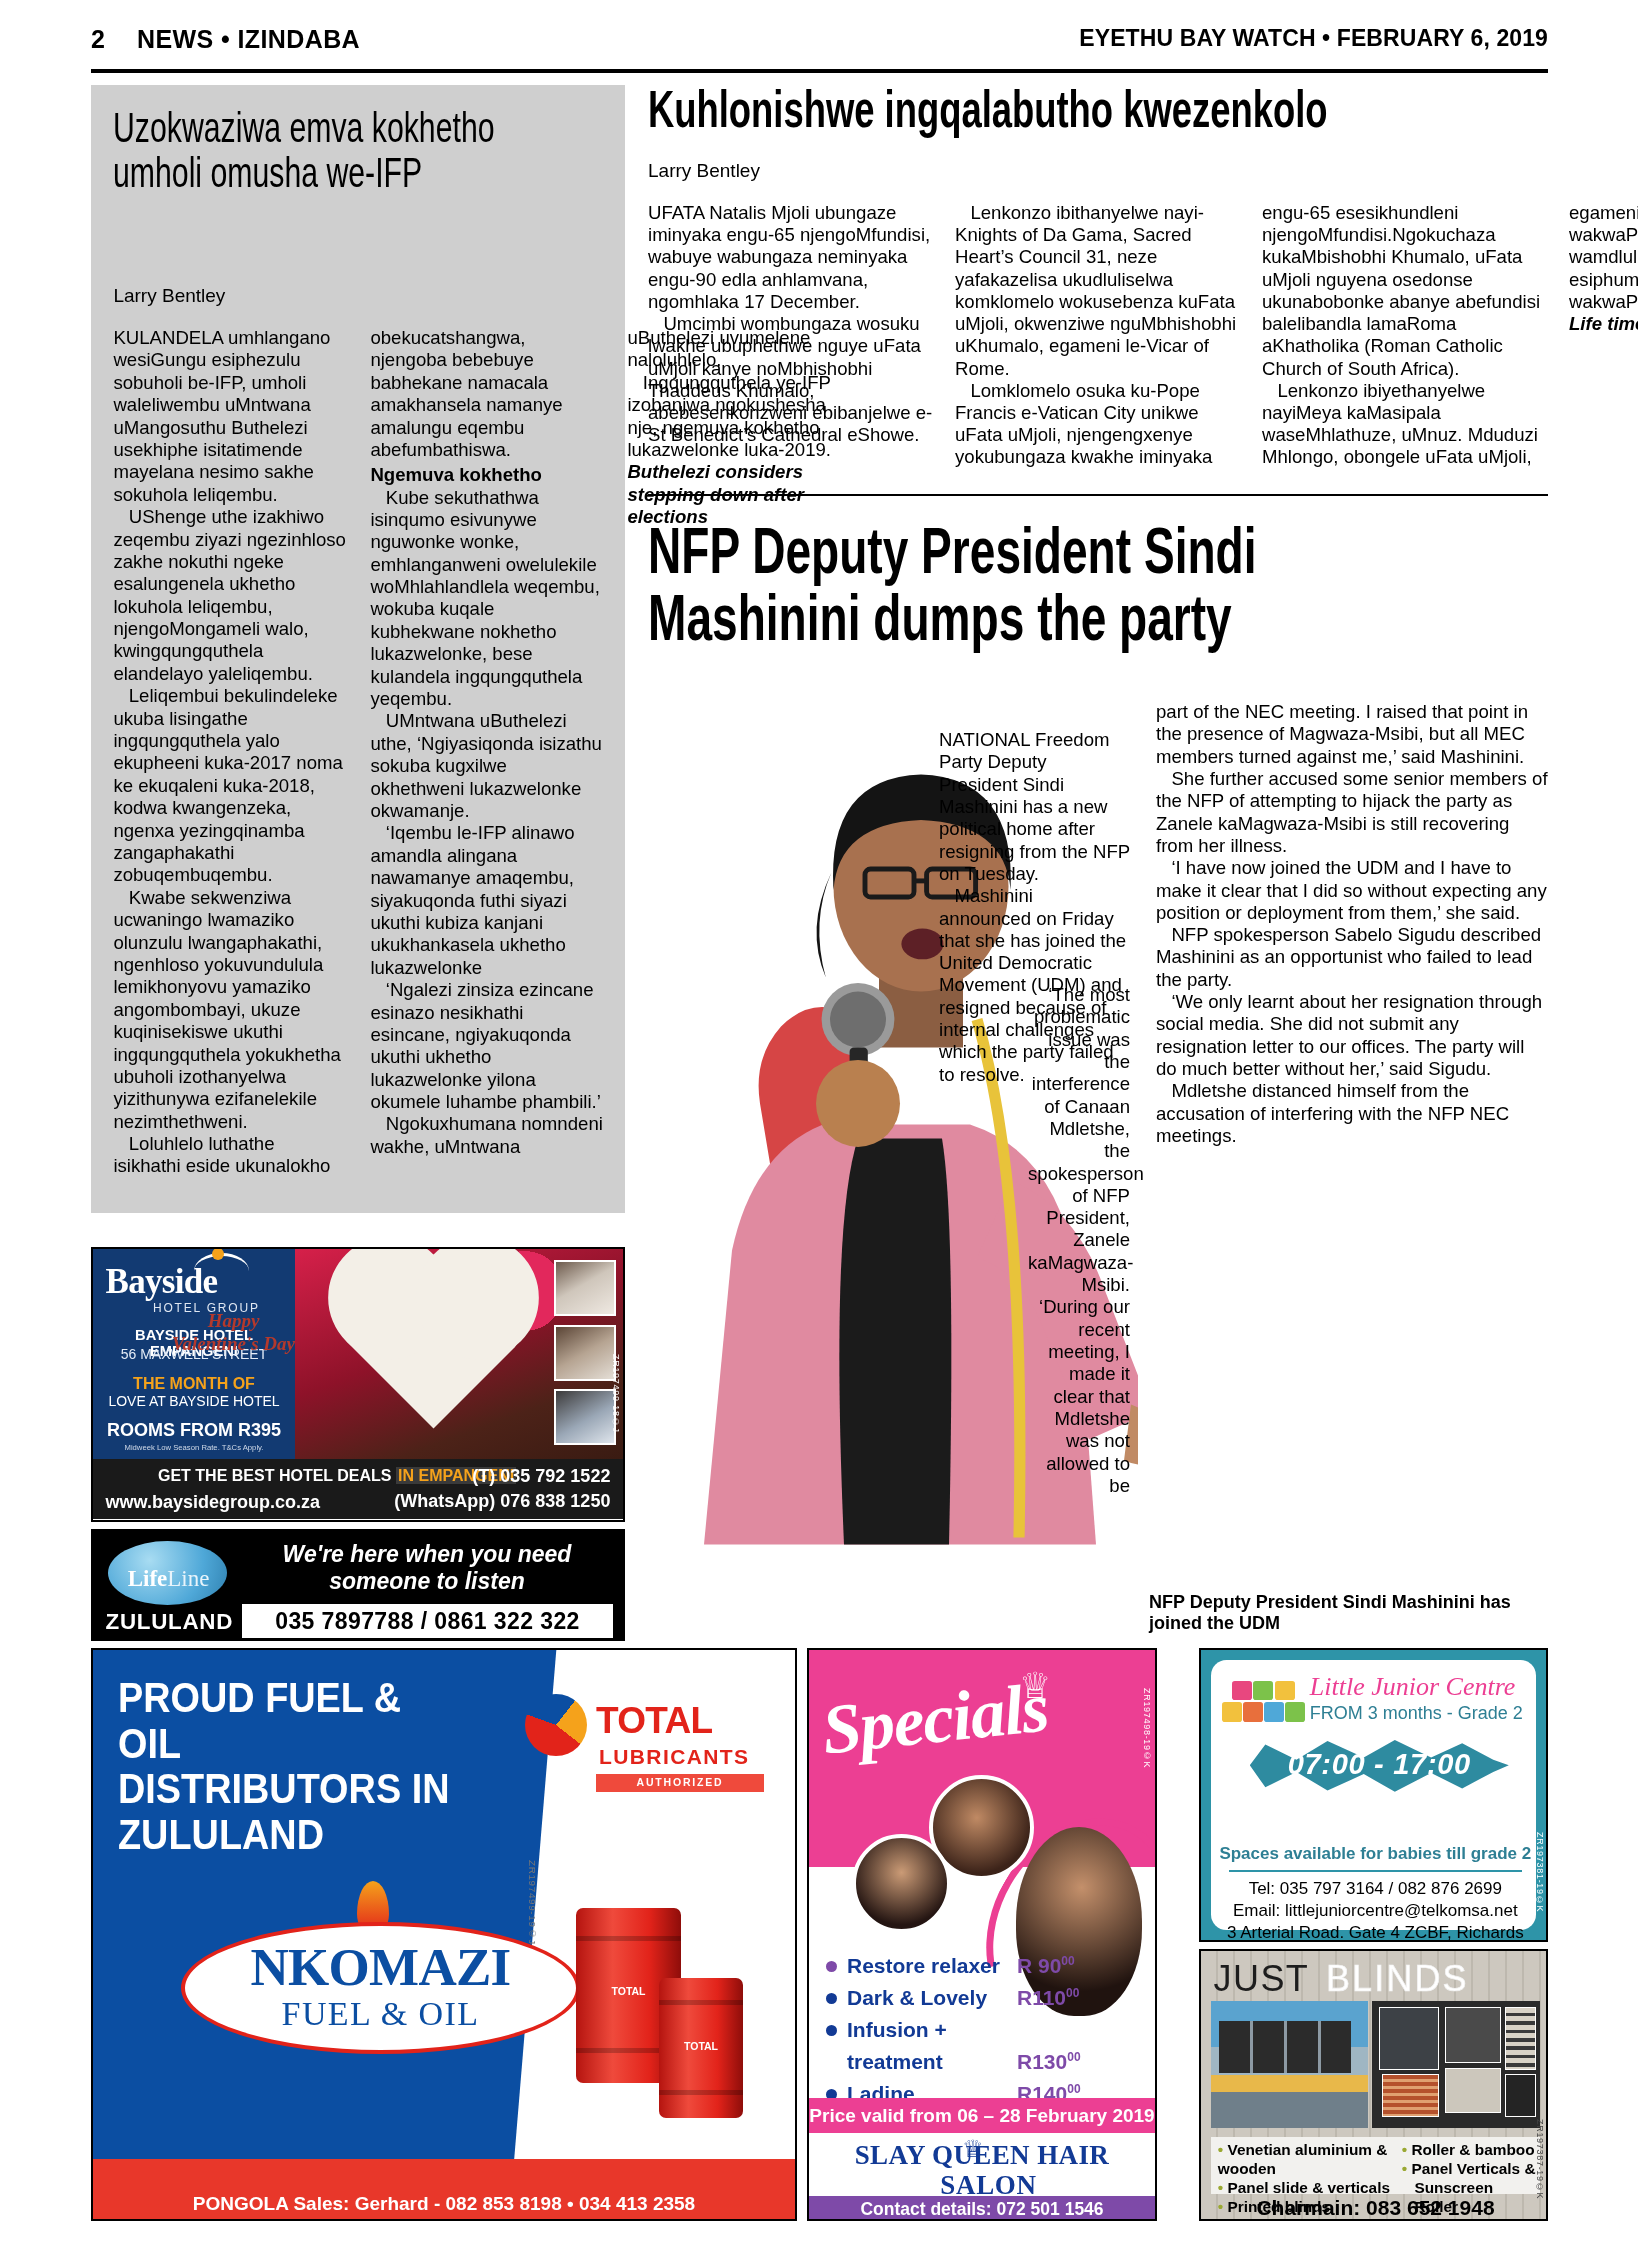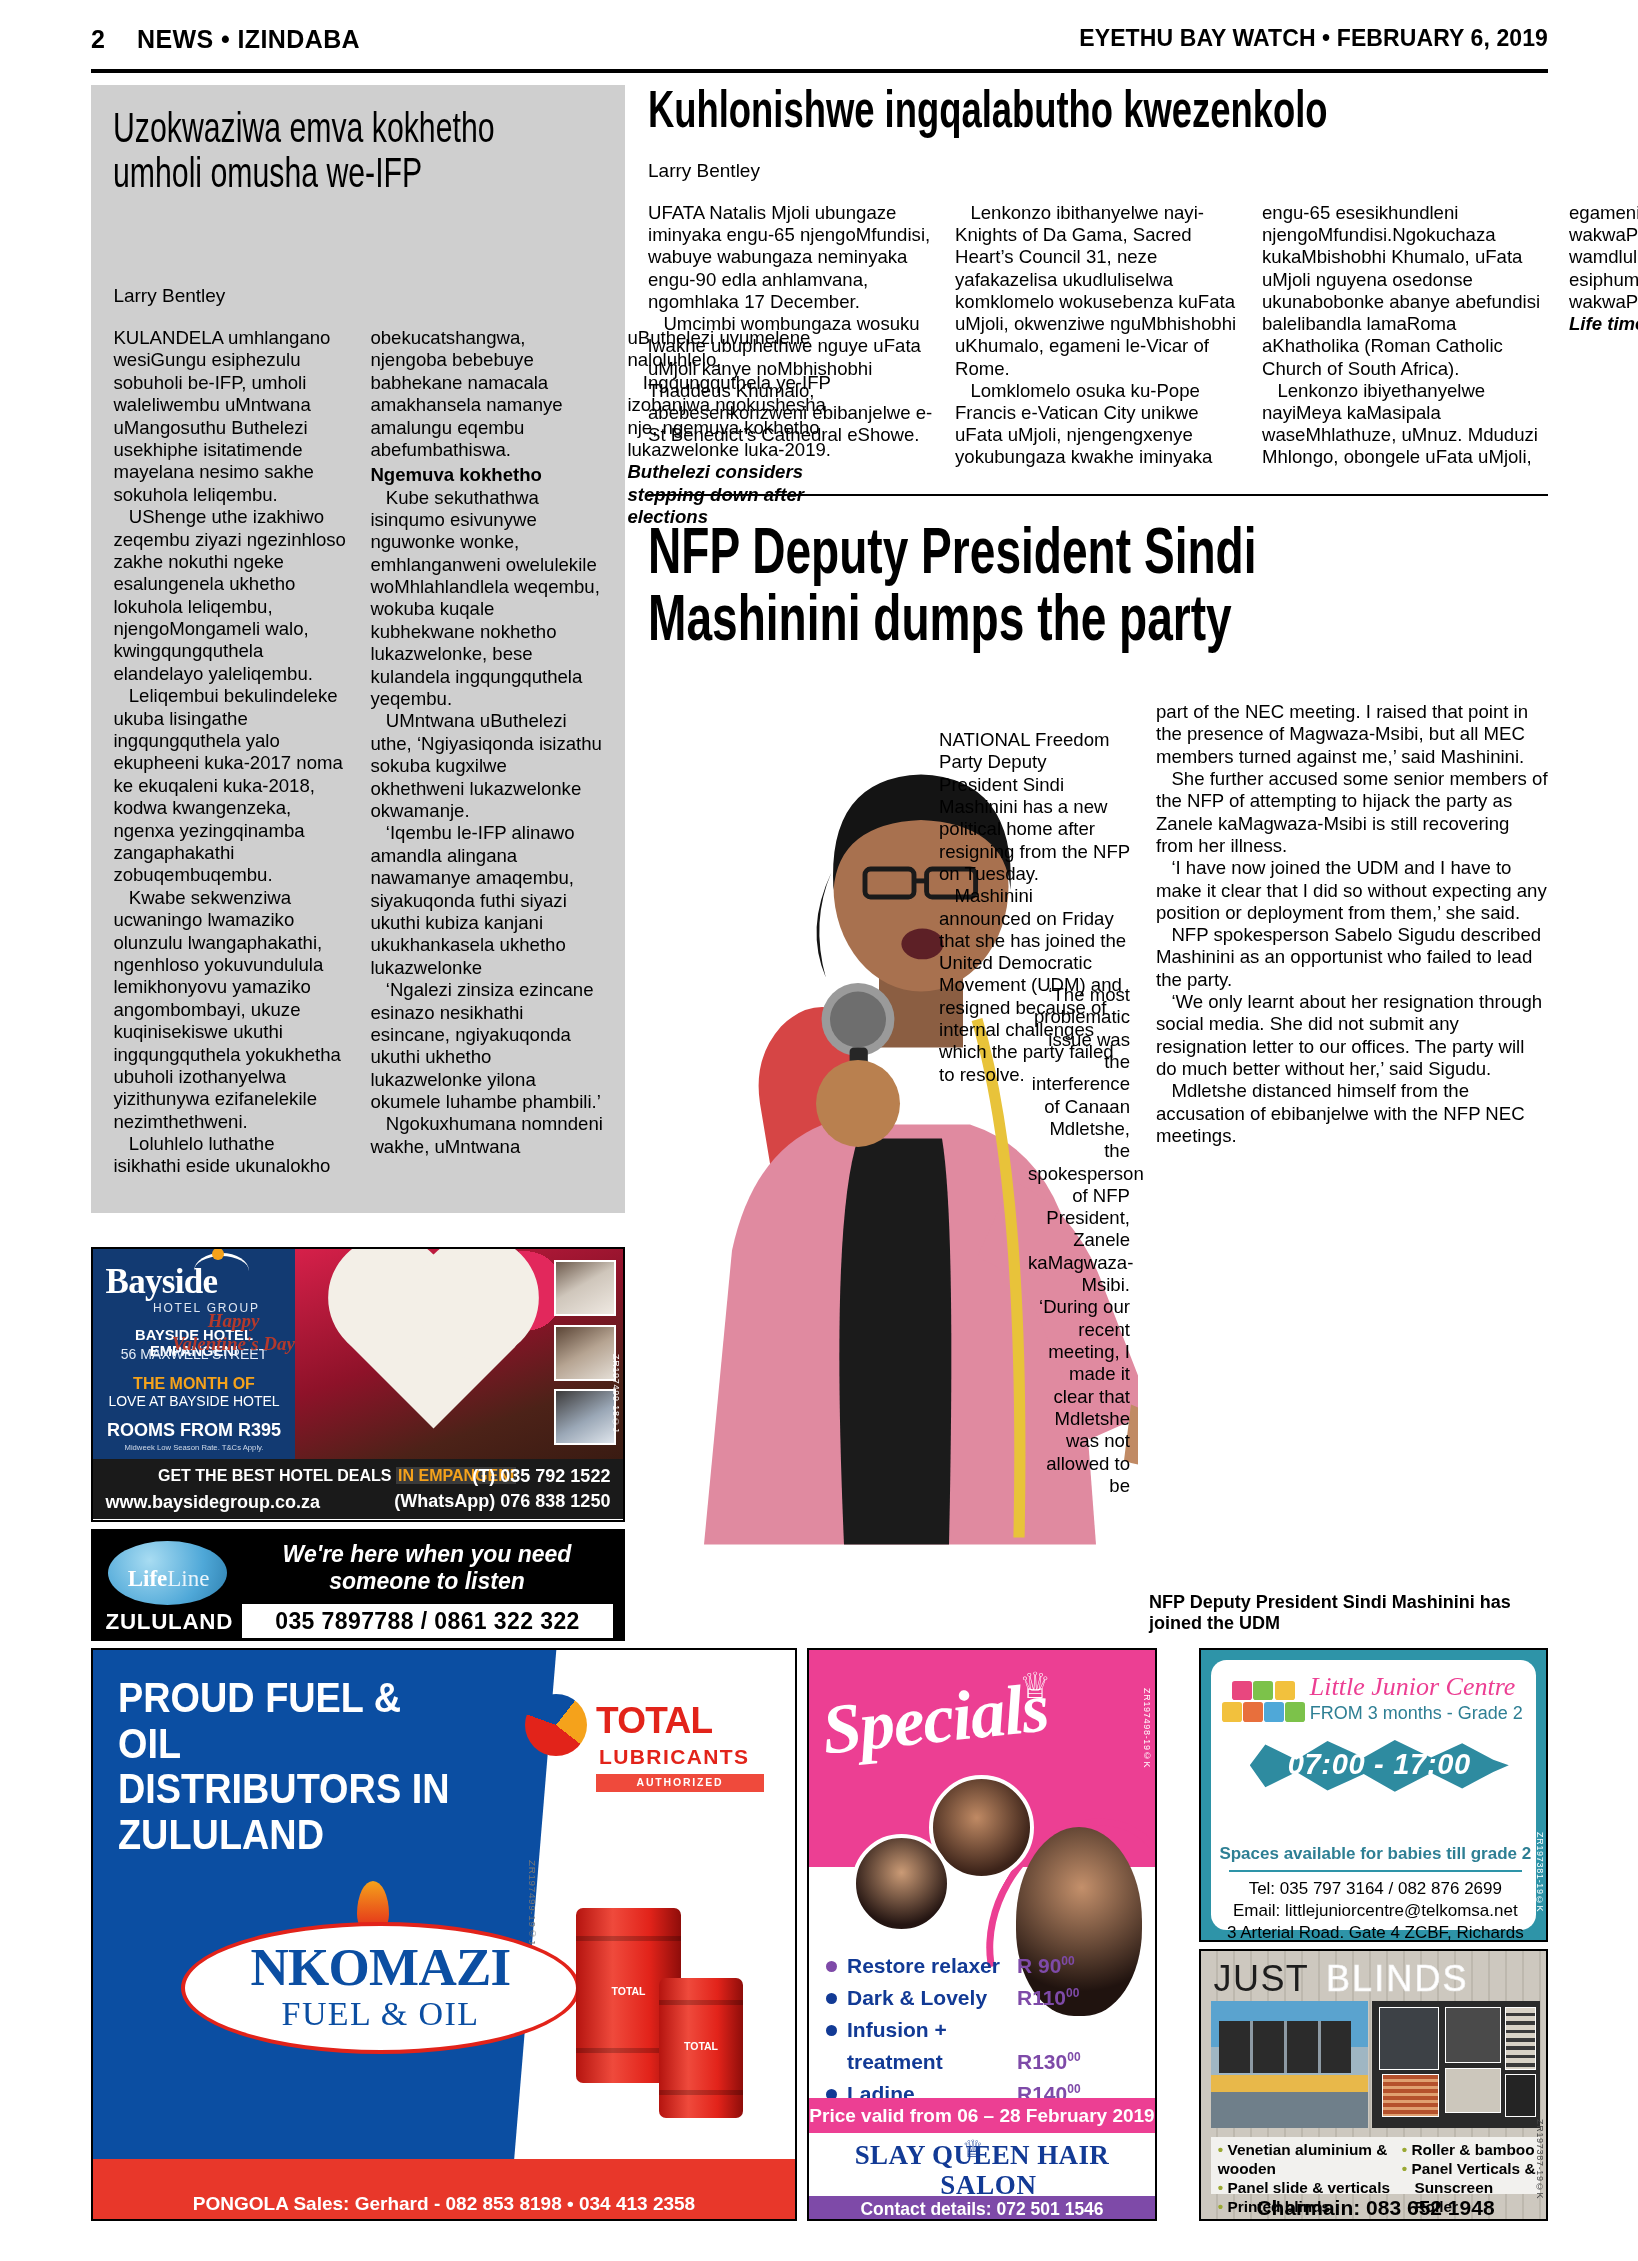--- a/index.html
+++ b/index.html
@@ -331,21 +331,21 @@
   <div class="art2-c1-narrow">
     <p>‘The most problematic issue was the interference of Canaan Mdletshe, the spokesperson of NFP President, Zanele kaMagwaza-Msibi.</p>
     <p>‘During our recent meeting, I made it clear that Mdletshe was not allowed to be</p>
   </div>
   <div class="art2-c2">
     <p>part of the NEC meeting. I raised that point in the presence of Magwaza-Msibi, but all MEC members turned against me,’ said Mashinini.</p>
     <p>She further accused some senior members of the NFP of attempting to hijack the party as Zanele kaMagwaza-Msibi is still recovering from her illness.</p>
     <p>‘I have now joined the UDM and I have to make it clear that I did so without expecting any position or deployment from them,’ she said.</p>
     <p>NFP spokesperson Sabelo Sigudu described Mashinini as an opportunist who failed to lead the party.</p>
     <p>‘We only learnt about her resignation through social media. She did not submit any resignation letter to our offices. The party will do much better without her,’ said Sigudu.</p>
-    <p>Mdletshe distanced himself from the accusation of ebibanjelwe with the NFP NEC meetings.</p>
+    <p>Mdletshe distanced himself from the accusation of interfering with the NFP NEC meetings.</p>
   </div>
 
   <div class="adbox" id="ad-bayside">
     <div class="bay-left">
       <div class="bay-logo">
         <span>Bayside</span>
         <span class="swoosh"></span>
         <span class="dot"></span>
       </div>
       <div class="bay-group">HOTEL GROUP</div>

